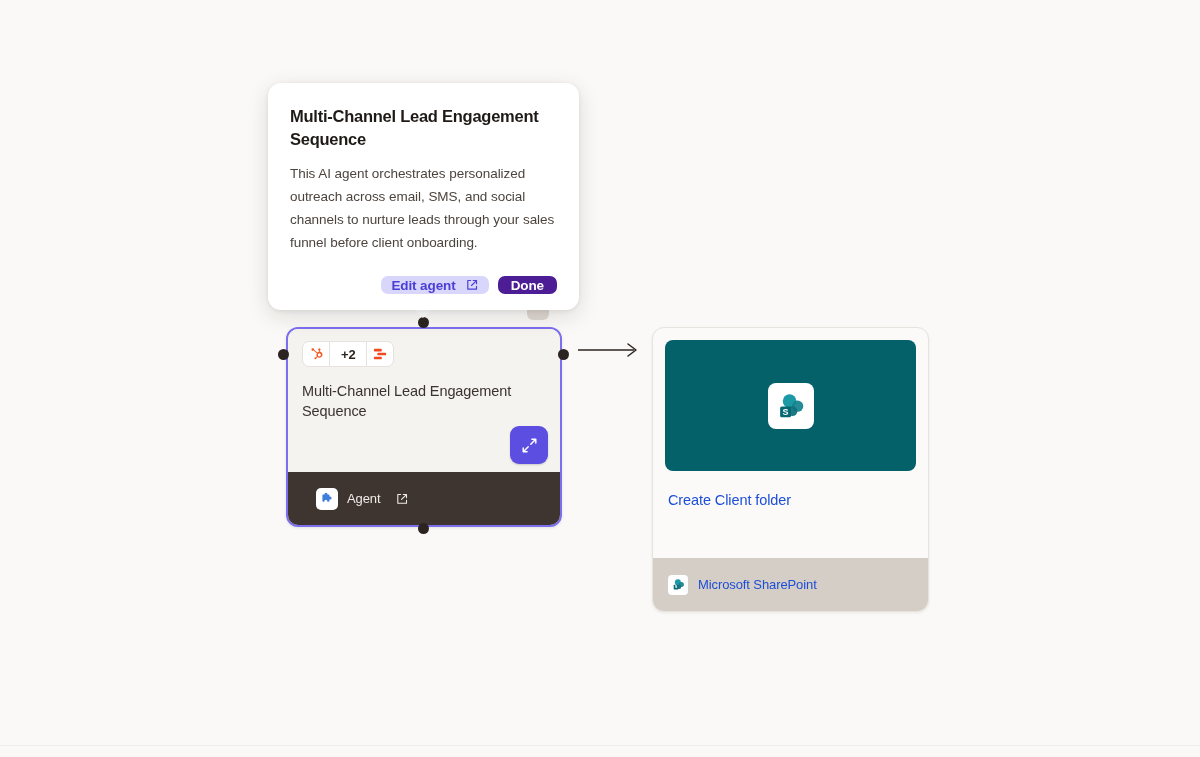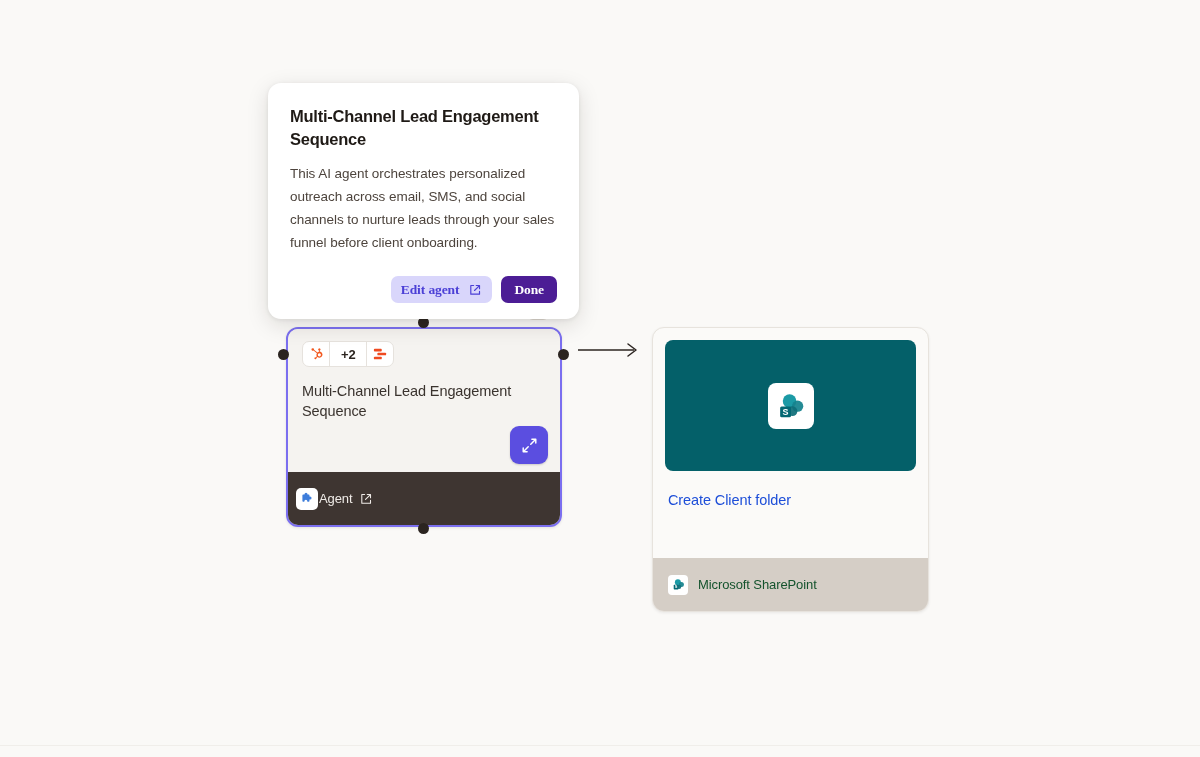--- a/index.html
+++ b/index.html
@@ -100,22 +100,22 @@
     justify-content: center;
     border: none;
     cursor: pointer;
     box-shadow: 0 1px 2px rgba(20,15,10,0.18);
   }
   .node-footer {
     height: 53px;
     background: #3e3531;
     display: flex;
     align-items: center;
-    padding: 0 8px;
-    gap: 1px;
+    padding: 0 28px;
+    gap: 9px;
     box-sizing: border-box;
   }
   .footer-icon-tile {
     width: 22px;
     height: 22px;
     background: #ffffff;
     border-radius: 5px;
     display: flex;
     align-items: center;
     justify-content: center;
@@ -211,23 +211,23 @@
   }
   .btn {
     border: none;
     border-radius: 7px;
     font-size: 13.5px;
     font-weight: 700;
     letter-spacing: -0.1px;
     cursor: pointer;
     display: inline-flex;
     align-items: center;
-    height: 27px;
-    box-sizing: border-box;
-    font-family: Liberation Serif, serif;
+    height: 18px;
+    box-sizing: border-box;
+    font-family: Liberation Sans, sans-serif;
   }
   .btn-secondary {
     background: #d9d6fb;
     color: #4b3fd6;
     padding: 0 10px;
     gap: 9px;
   }
   .btn-primary {
     background: #4c1d95;
     color: #ffffff;
@@ -291,21 +291,21 @@
     height: 20px;
     background: #ffffff;
     border-radius: 4px;
     display: flex;
     align-items: center;
     justify-content: center;
     flex: none;
   }
   .sp-footer-label {
     font-size: 13px;
-    color: #14532d;
+    color: #1d4ed8;
     letter-spacing: -0.1px;
   }
 </style>
 </head>
 <body>
 
 <div id="canvas">
 
   <div class="bottom-rule"></div>
 

